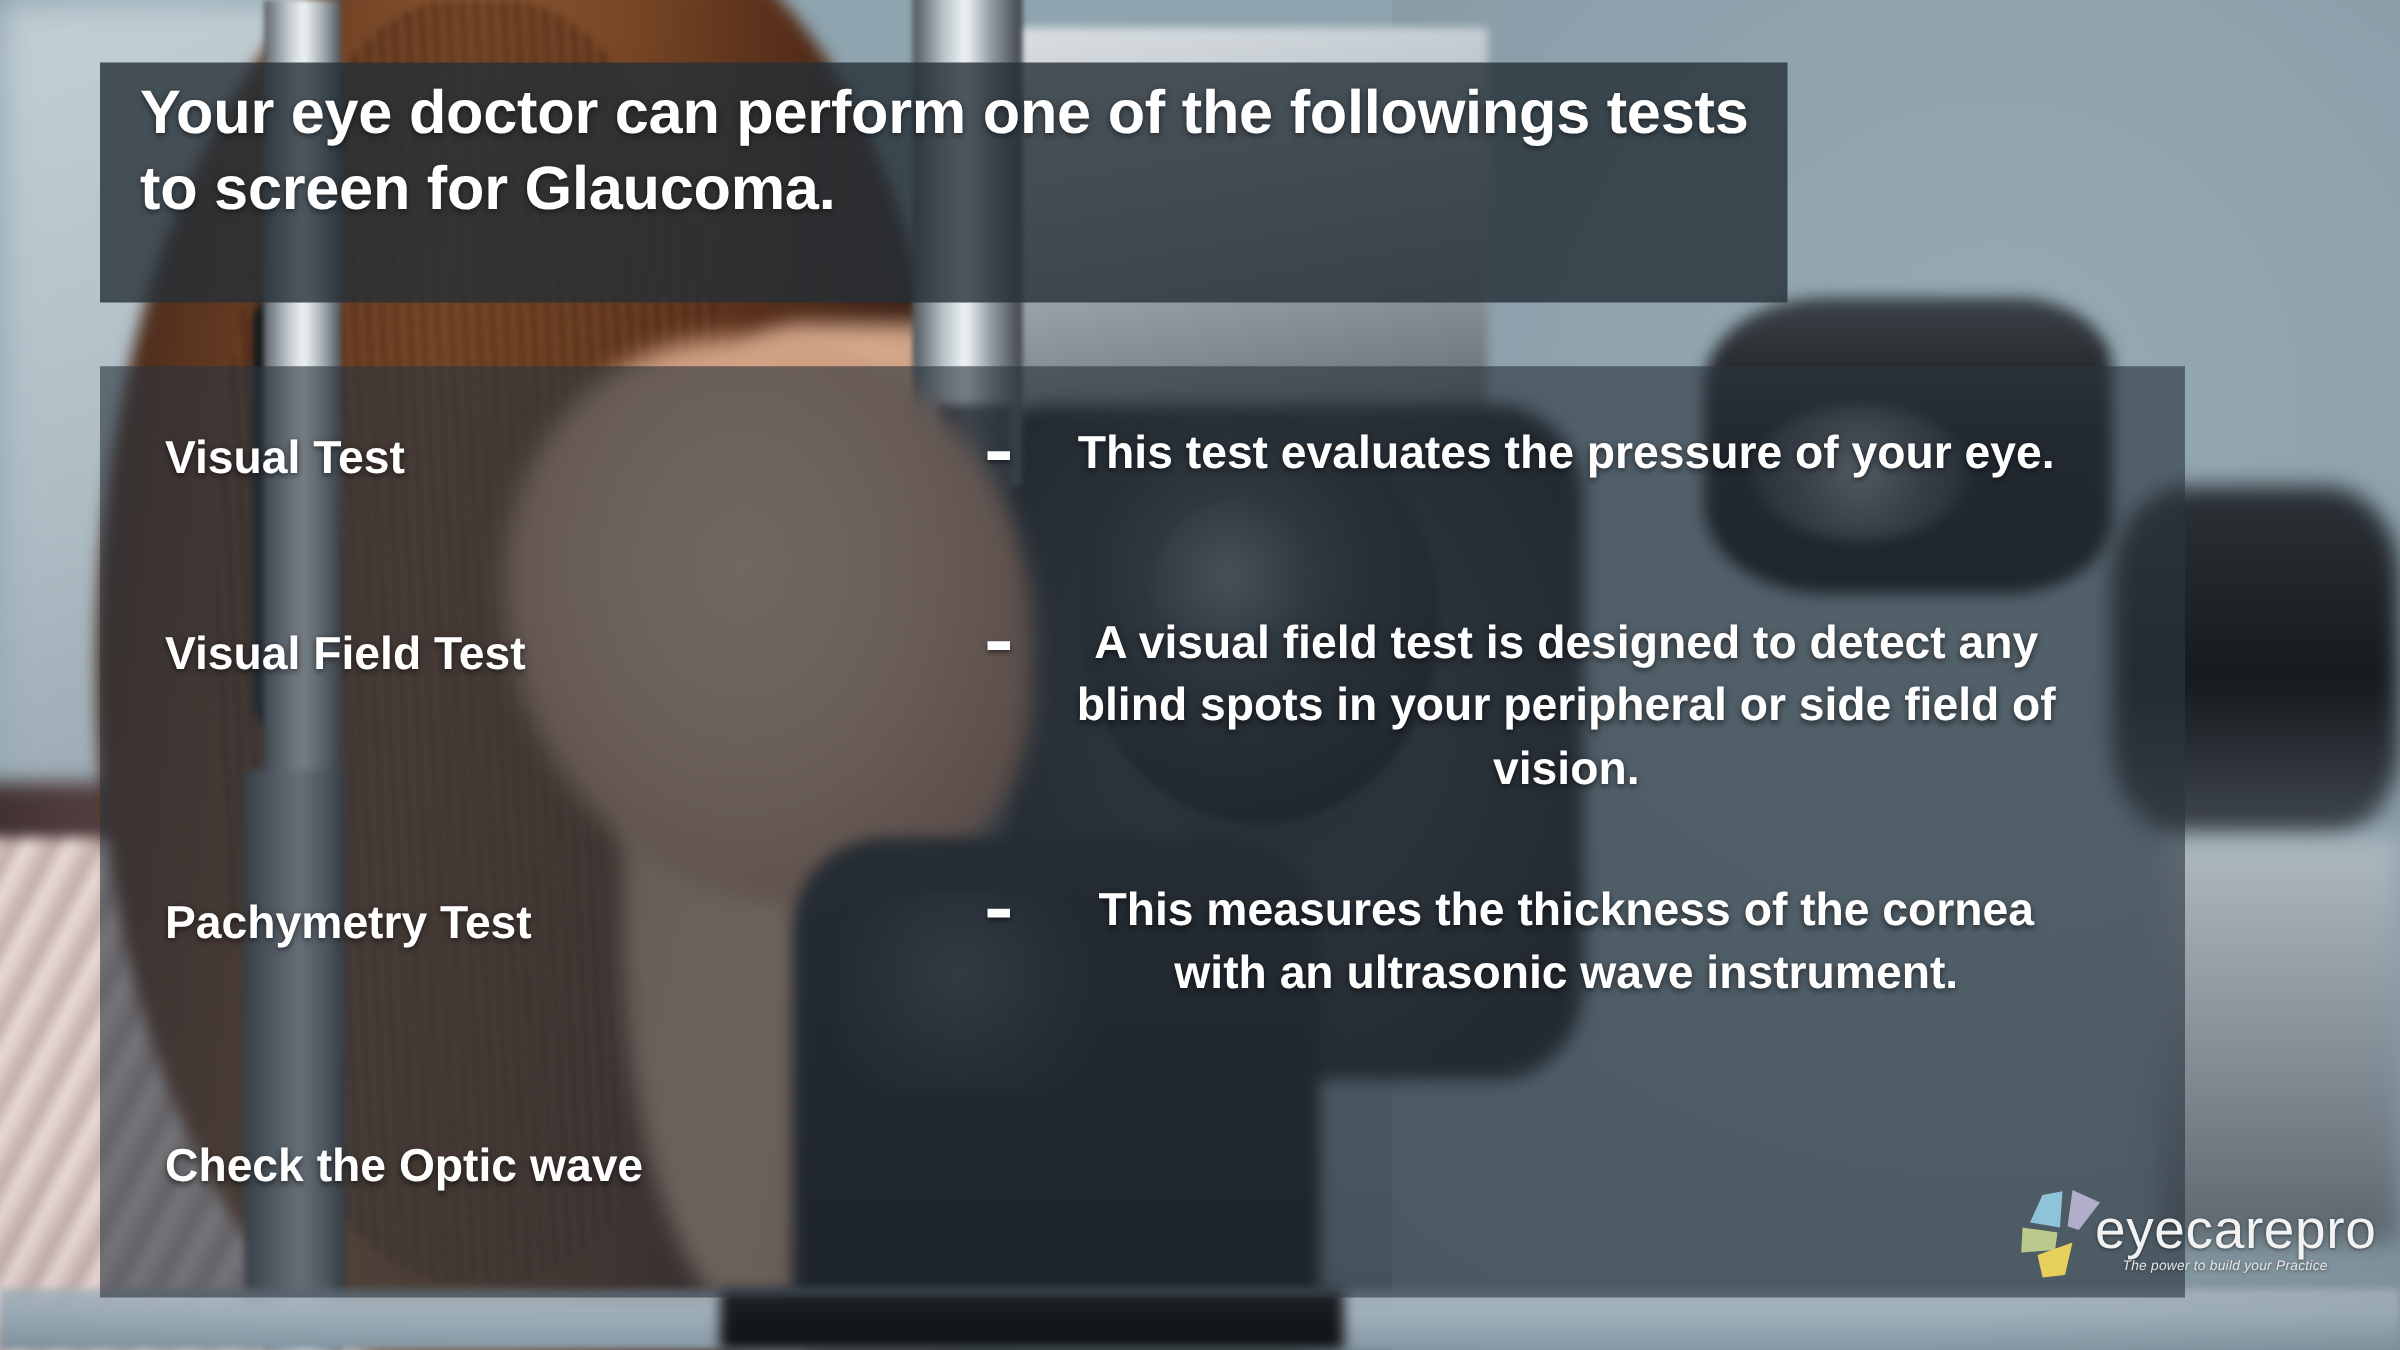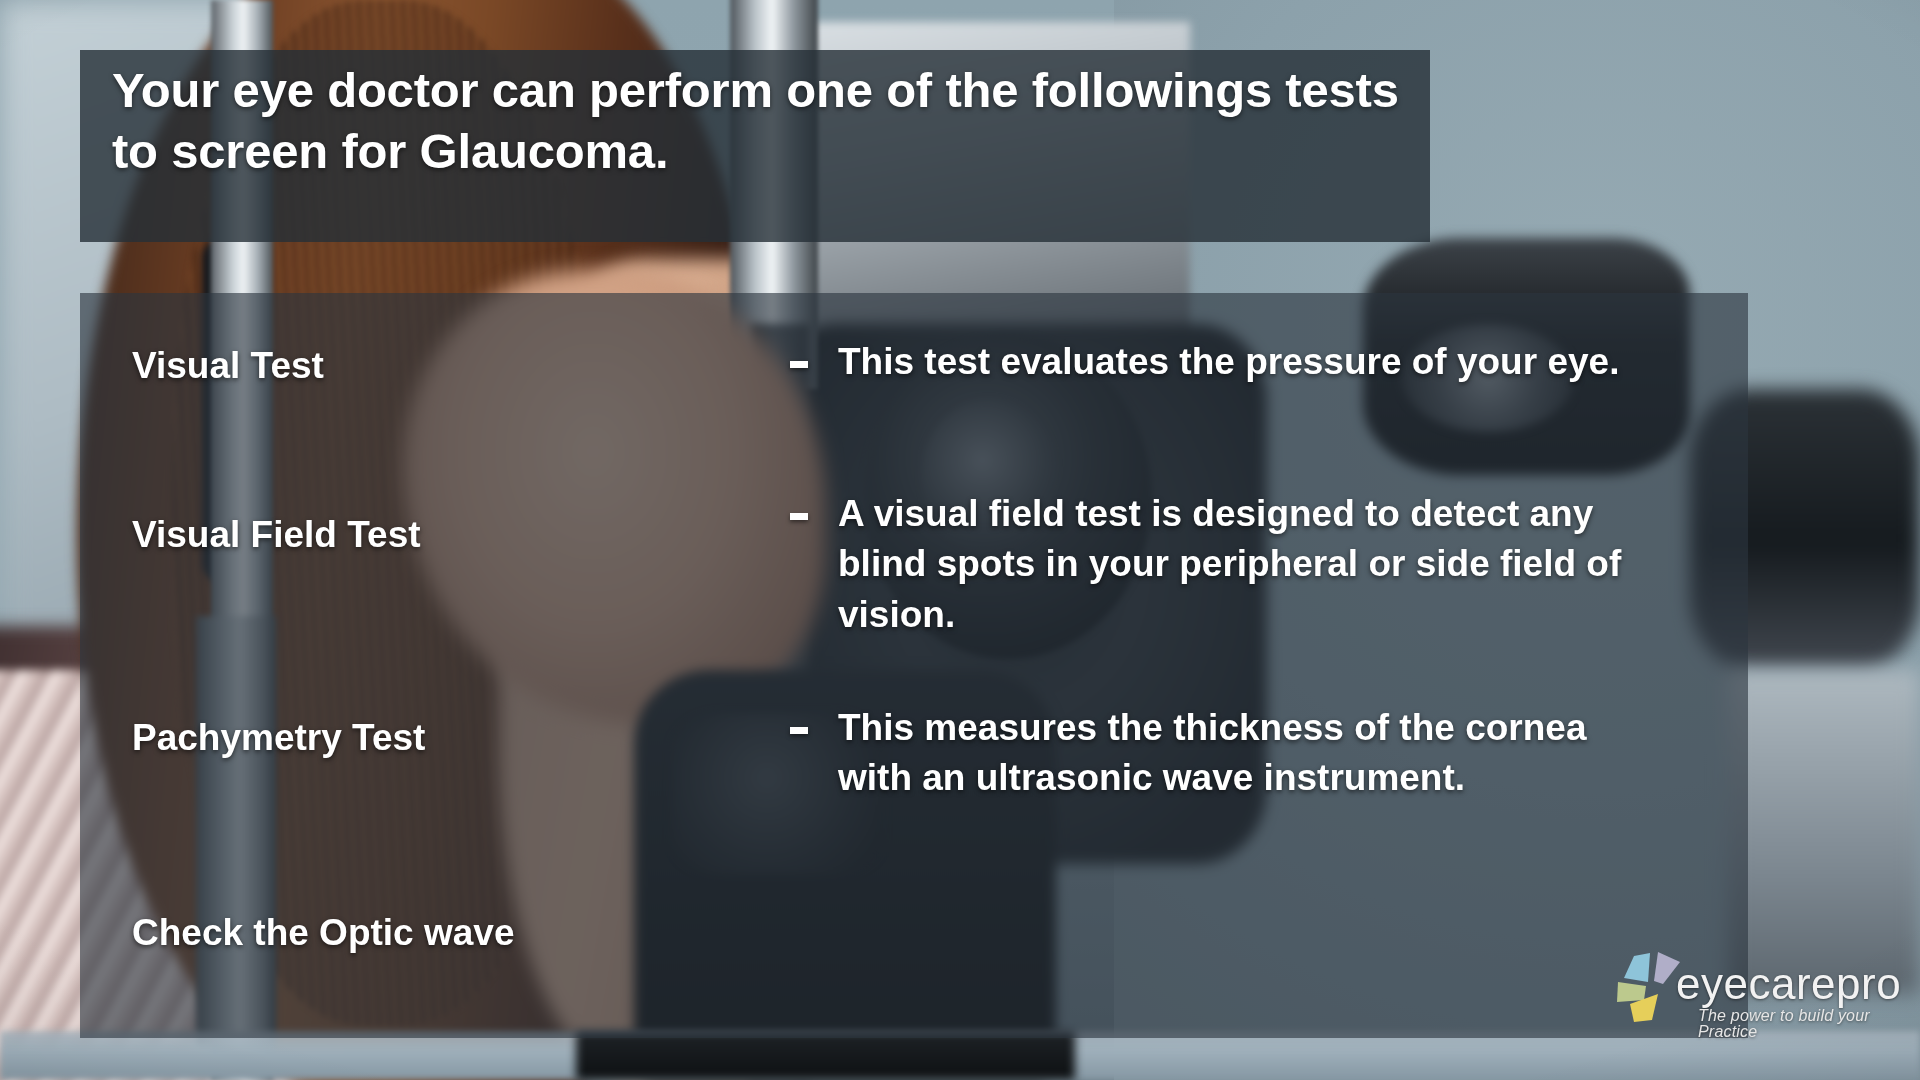--- a/index.html
+++ b/index.html
@@ -232,33 +232,34 @@
     width: 560px;
   }
   .test-label {
     color: #ffffff;
     font-size: 37px;
     font-weight: bold;
     line-height: 1.22;
     text-shadow: 0 2px 5px rgba(0,0,0,0.6);
   }
   .test-label.l1 { position: absolute; top: 18px; }
-  .test-label.l2 { position: absolute; top: 187px; text-align: center; }
+  .test-label.l2 { position: absolute; top: 175px; text-align: center; }
   .test-label.l3 { position: absolute; top: 390px; }
   .test-label.l4 { position: absolute; top: 585px; width: 470px; }
 
   .col-right {
     position: absolute;
     left: 790px; top: 325px;
     width: 900px;
   }
   .desc-item {
     position: absolute;
     display: flex;
     align-items: flex-start;
+    text-align: center;
   }
   .desc-item.d1 { top: 12px; }
   .desc-item.d2 { top: 164px; }
   .desc-item.d3 { top: 378px; }
 
   .bullet-dash {
     flex: 0 0 auto;
     width: 18px;
     height: 7px;
     background: #ffffff;
@@ -293,21 +294,21 @@
     font-size: 44px;
     font-weight: 300;
     letter-spacing: 0.5px;
     line-height: 1;
     text-shadow: 0 1px 3px rgba(0,0,0,0.5);
   }
   .logo-tag {
     position: absolute;
     left: 84px; top: 60px;
     color: #e6e6e6;
-    font-size: 16px;
+    font-size: 11px;
     font-style: italic;
     letter-spacing: 0.2px;
     line-height: 1;
     text-shadow: 0 1px 3px rgba(0,0,0,0.5);
   }
 </style>
 </head>
 <body>
 
 <div id="slide">

